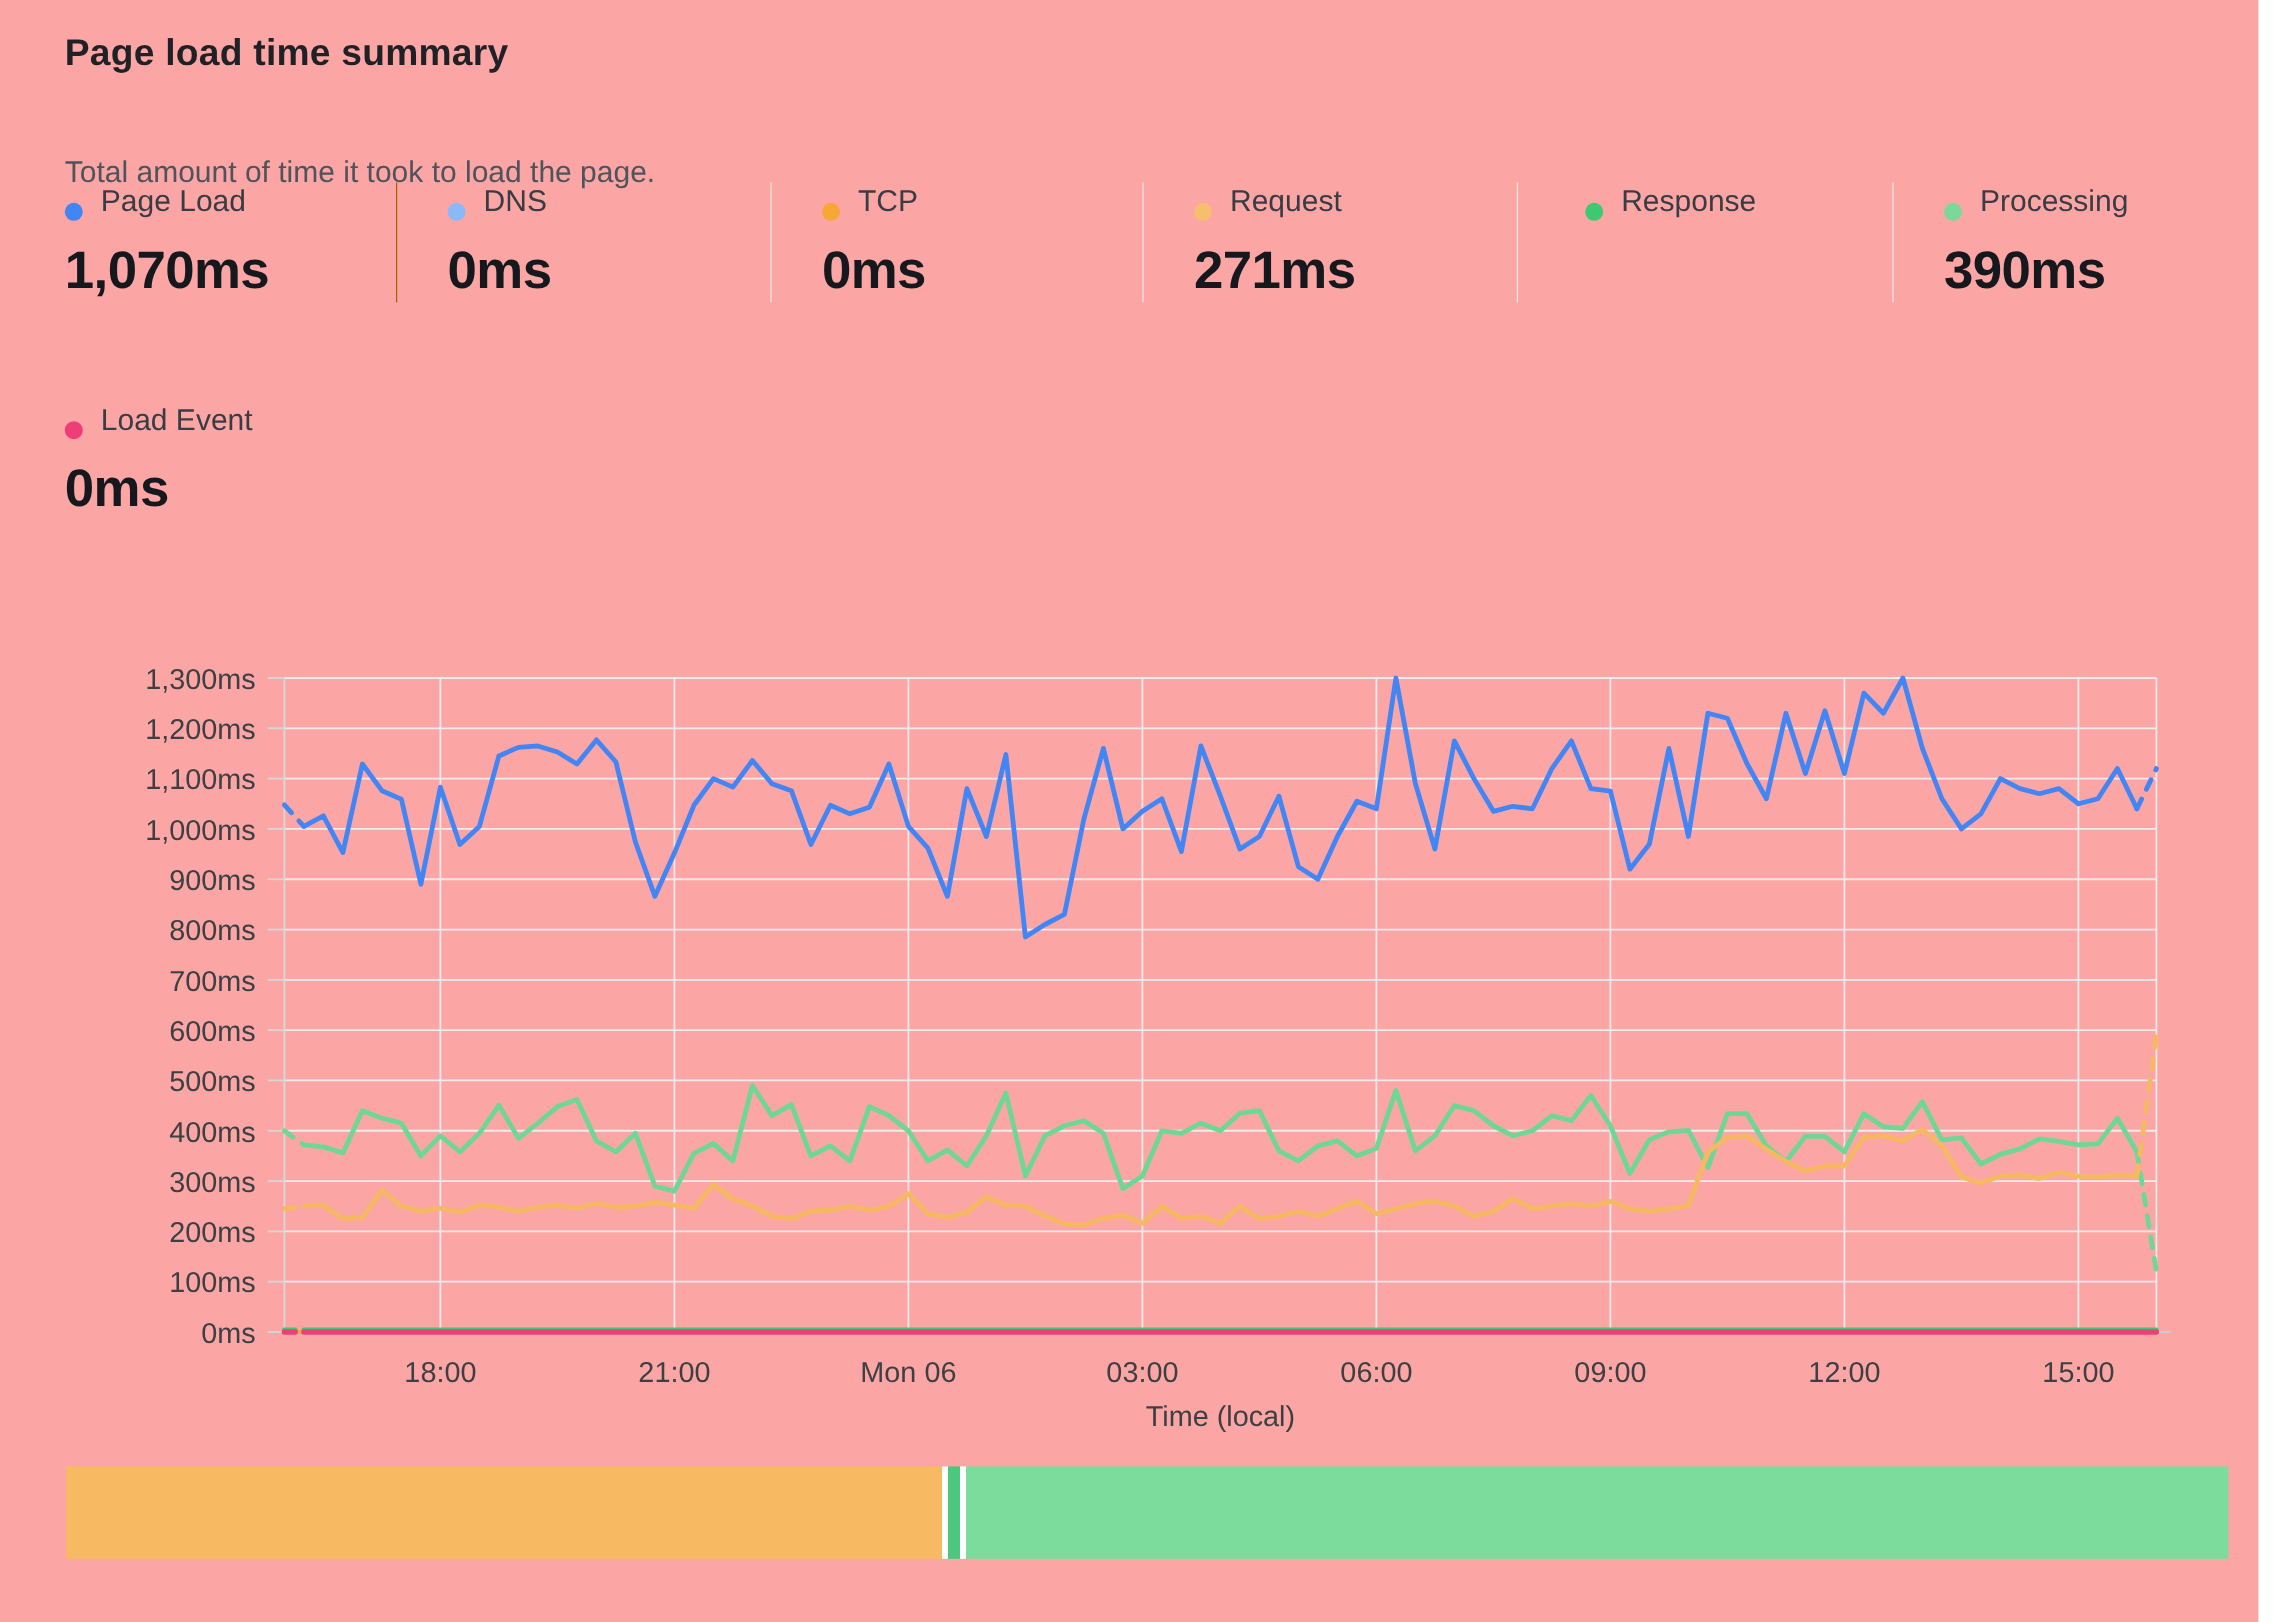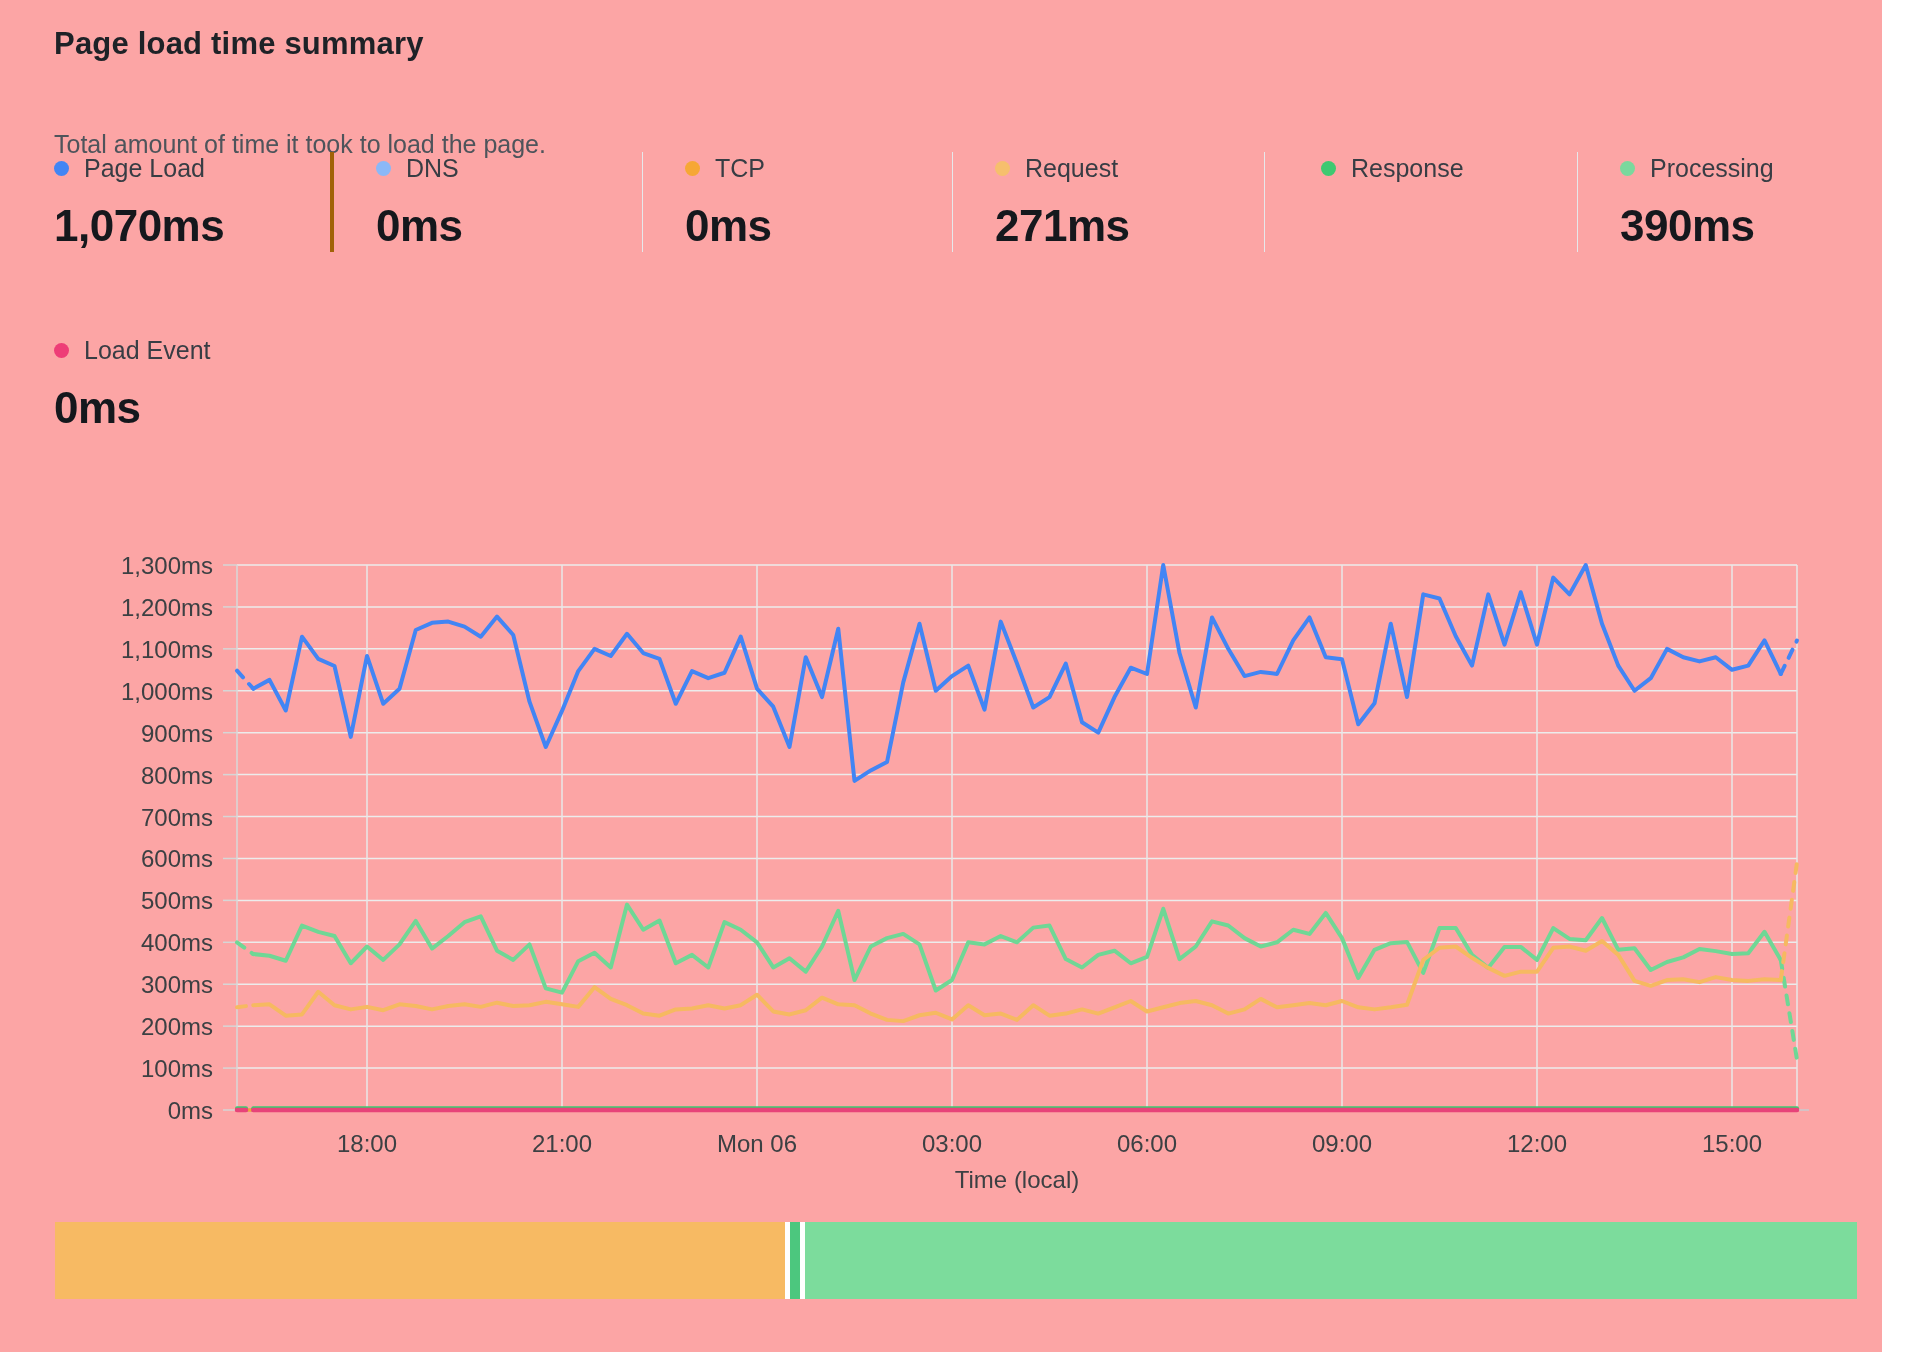--- a/index.html
+++ b/index.html
@@ -1,25 +1,25 @@
 <!DOCTYPE html>
 <html><head>
 <meta charset="utf-8">
 <style>
   html,body{margin:0;padding:0;background:#fff;font-family:"Liberation Sans",sans-serif;}
   #page{position:relative;width:1882px;height:1352px;background:#fca5a5;overflow:hidden;}
   .title{position:absolute;left:54px;top:26px;font-size:31px;font-weight:700;color:#1e2227;letter-spacing:.2px;}
   .subtitle{position:absolute;left:54px;top:90px;font-size:25px;font-weight:400;color:#4e545b;margin-top:40px;}
   .stats{position:absolute;left:54px;top:152px;display:flex;align-items:stretch;}
   .stat{box-sizing:border-box;}
-  .stat .lbl{display:flex;align-items:center;font-size:25px;color:#383d44;line-height:32px;}
+  .stat .lbl{display:flex;align-items:flex-end;font-size:25px;color:#383d44;line-height:32px;}
   .dot{width:15px;height:15px;border-radius:50%;margin-right:15px;flex:0 0 auto;}
   .val{font-size:44px;line-height:52px;font-weight:700;color:#15181d;margin-top:16px;letter-spacing:-.5px;}
   .stat.c0{width:276px;}
-  .stat.c1{width:312px;border-left:4px solid #a16207;padding-left:42px;}
+  .stat.c1{width:312px;border-left:1px solid #a16207;padding-left:42px;}
   .stat.c2{width:310px;border-left:1px solid #e6e8eb;padding-left:42px;}
   .stat.c3{width:312px;border-left:1px solid #e6e8eb;padding-left:42px;}
   .stat.c4{width:313px;border-left:1px solid #e6e8eb;padding-left:56px;}
   .stat.c5{width:280px;border-left:1px solid #e6e8eb;padding-left:42px;}
   .loadevent{position:absolute;left:54px;top:334px;}
   #chart-svg{position:absolute;left:0;top:0;}
   #chart-svg text{font-family:"Liberation Sans",sans-serif;}
   .tick-text{font-size:24px;fill:#3c4043;}
   .axis-title{font-size:24px;fill:#3c4043;}
   .selector{position:absolute;left:55px;top:1222px;width:1802px;height:77px;display:flex;}

